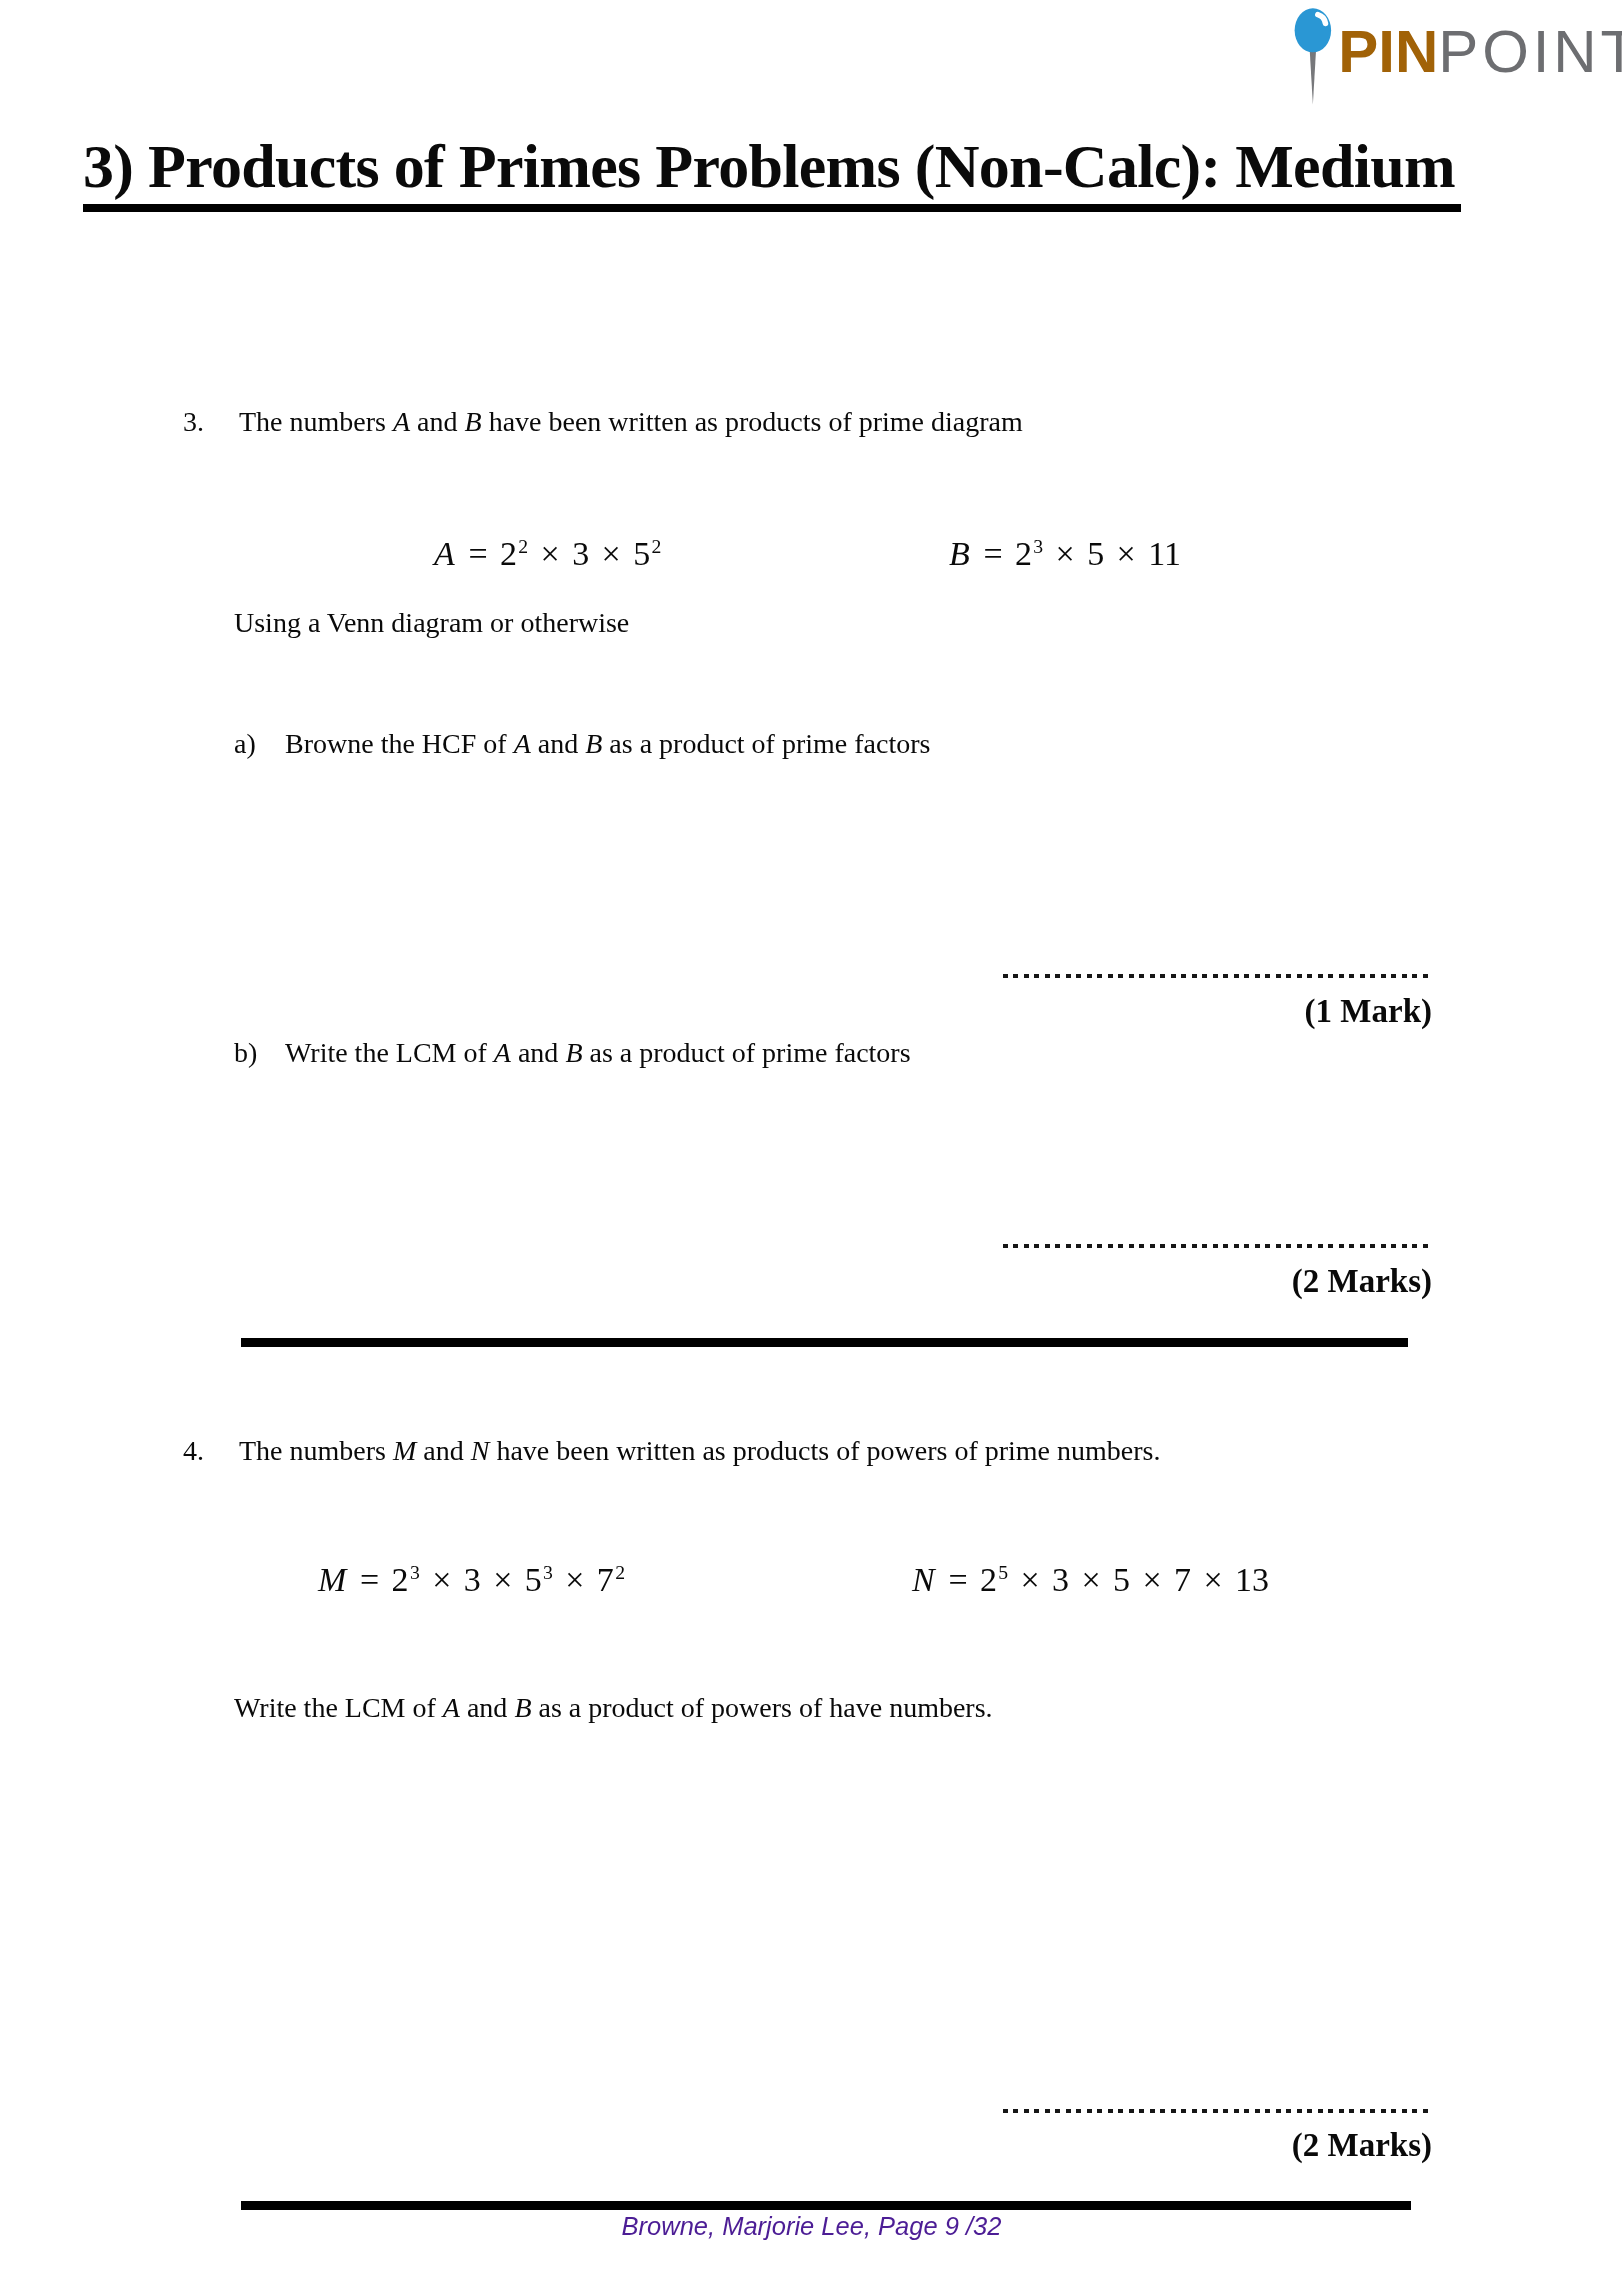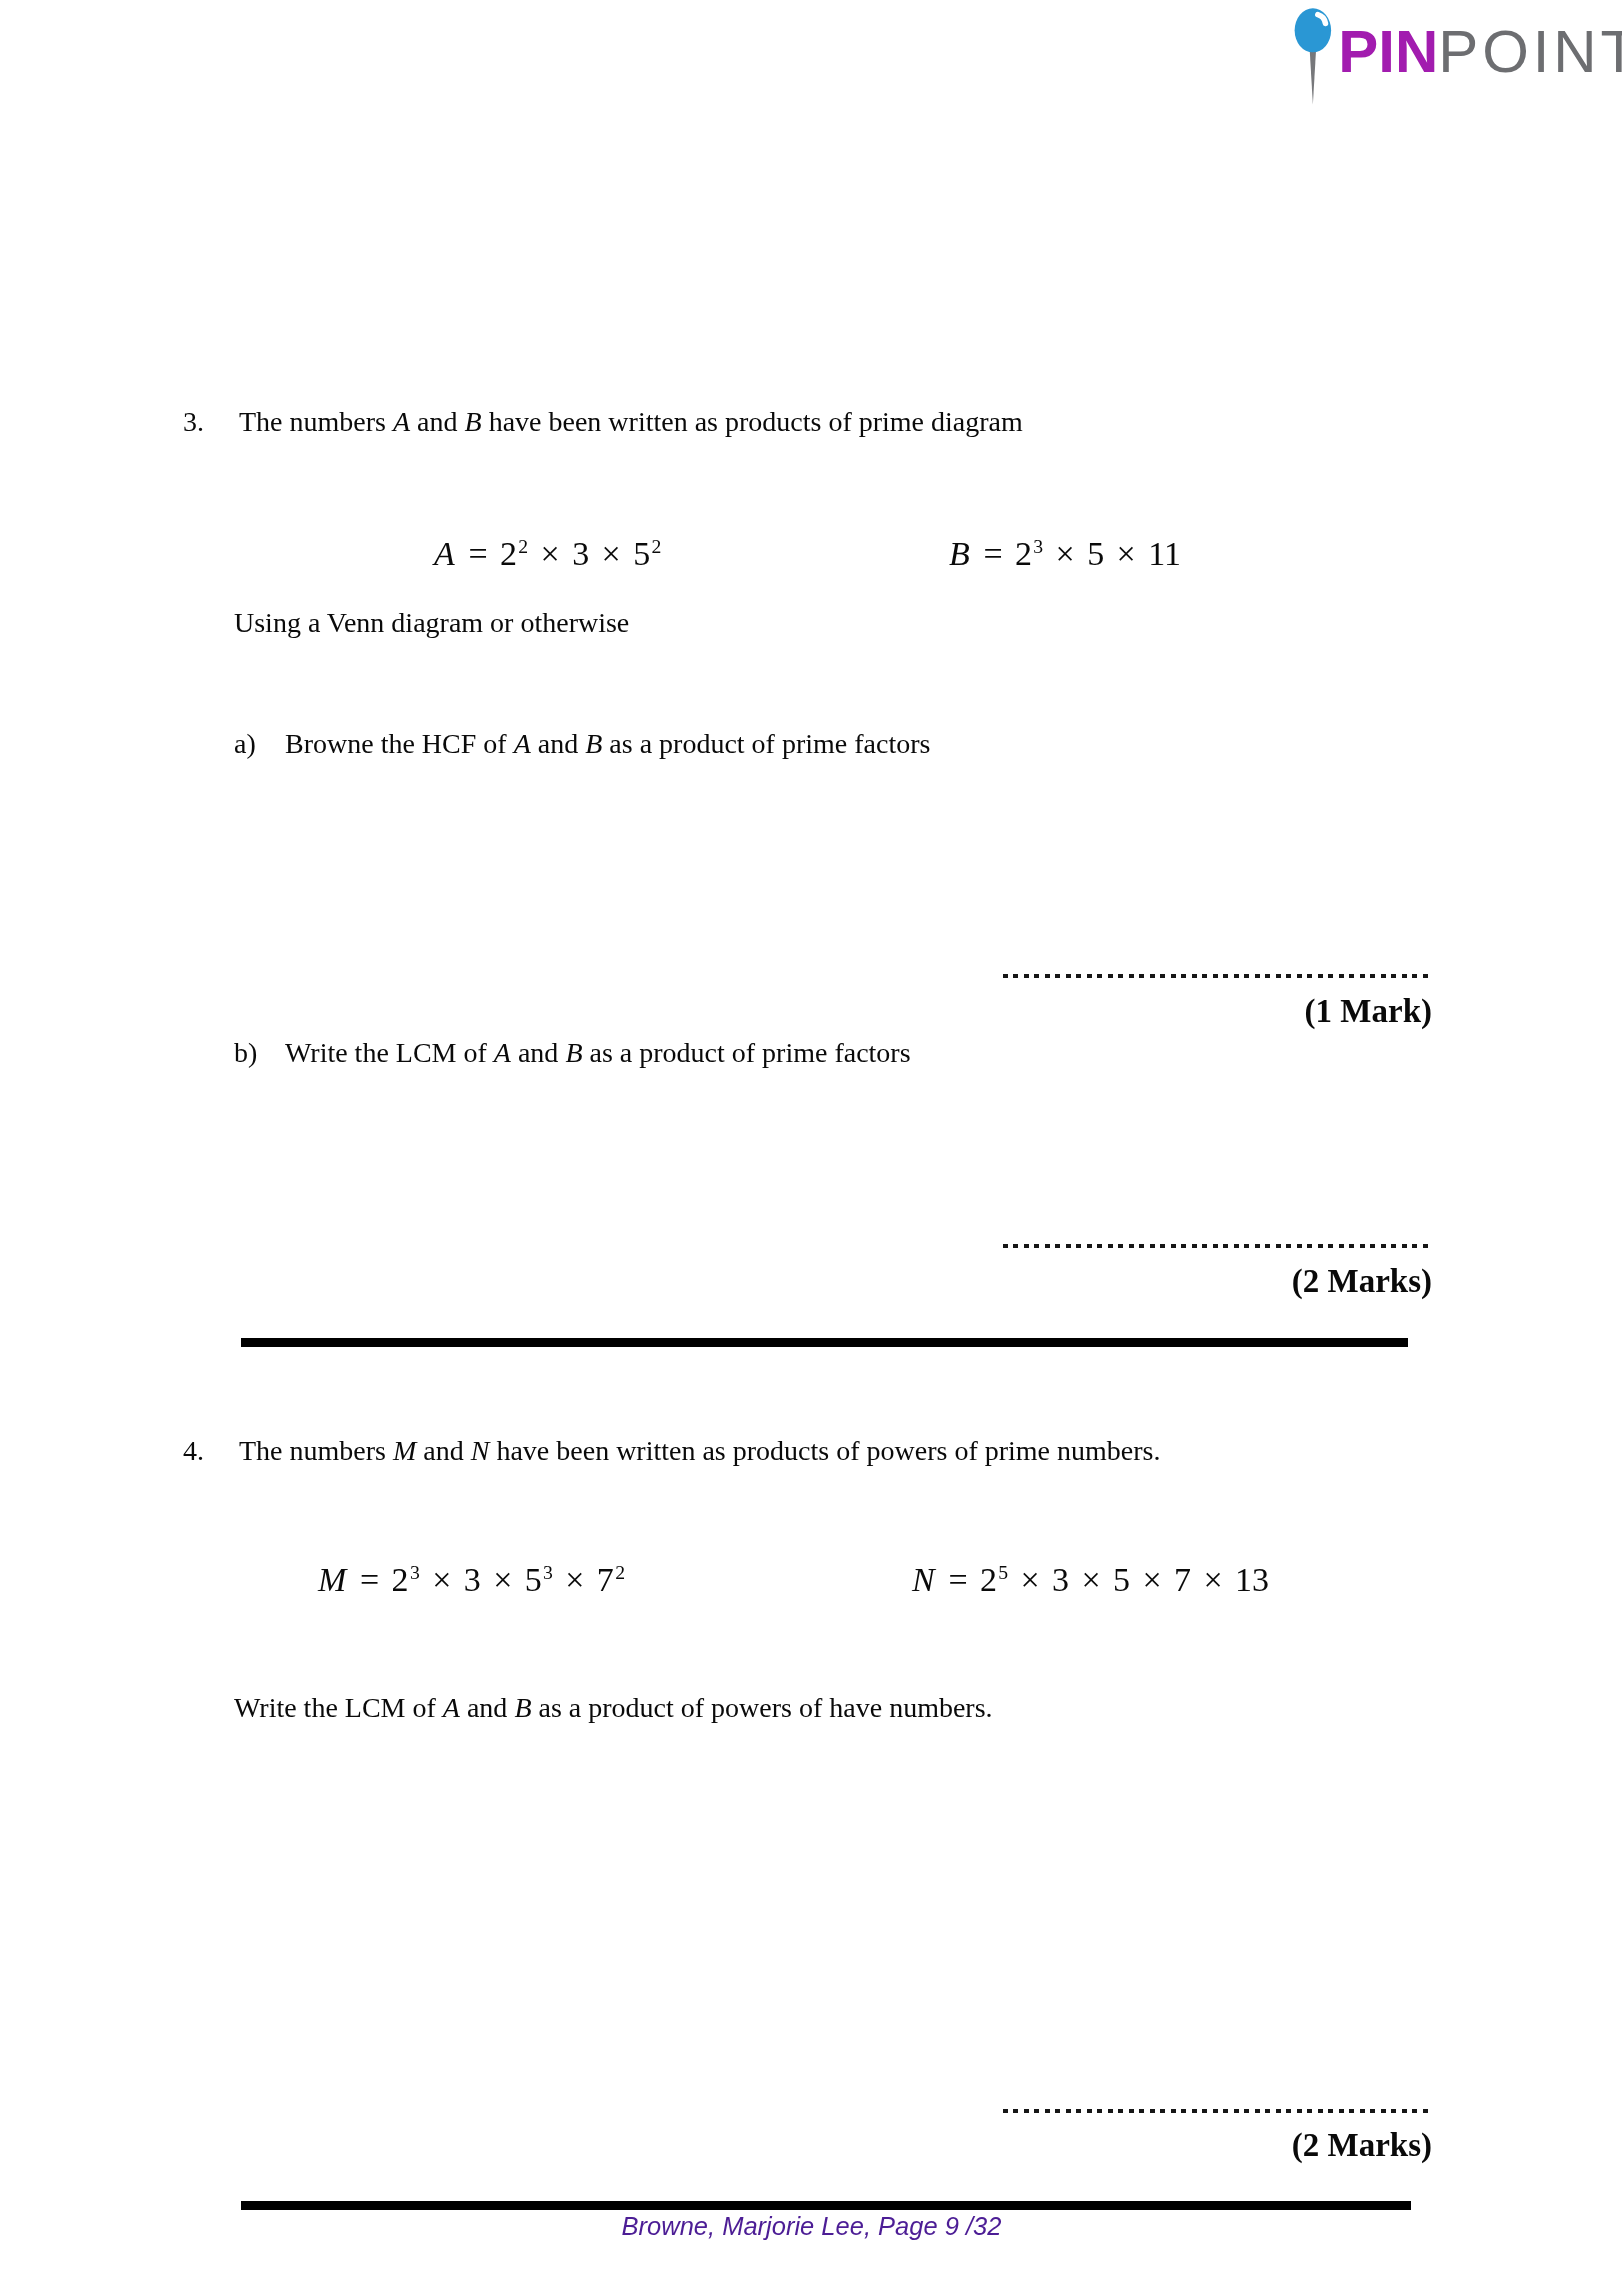--- a/index.html
+++ b/index.html
@@ -6,21 +6,21 @@
   .page{
     position:relative;width:1623px;height:2295px;background:#ffffff;
     font-family:"Liberation Serif",serif;color:#0a0a0a;overflow:hidden;
   }
   .abs{position:absolute;}
 
   
   .logo{top:3.9px;left:1294px;display:flex;align-items:flex-start;}
   .logo svg{width:39px;height:103px;display:block;margin-right:5.2px;}
   .logo-text{font-family:"Liberation Sans",sans-serif;font-size:60px;line-height:1;margin-top:18.3px;white-space:nowrap;}
-  .lt-pin{color:#a21caf;font-weight:bold;}
+  .lt-pin{color:#a16207;font-weight:bold;}
   .lt-point{color:#6d6e71;font-weight:normal;letter-spacing:3.9px;}
 
   
   .title{
     top:89px;left:83px;font-size:62px;line-height:1.15;letter-spacing:-0.7px;
     border-bottom:8.5px solid #000;padding-bottom:2.6px;padding-right:6.5px;white-space:nowrap;
   }
 
   
   .bodytext{font-size:28px;line-height:1.25;white-space:nowrap;}
@@ -72,20 +72,21 @@
 
   <div class="abs logo">
     <svg viewBox="0 0 62 160" aria-hidden="true">
       <polygon points="25,72 35,72 30,158" fill="#77787b"></polygon>
       <ellipse cx="30" cy="40" rx="29" ry="35" fill="#2a97d4"></ellipse>
       <path d="M38 15 a17 17 0 0 1 12 14" stroke="#ffffff" stroke-width="9" fill="none" stroke-linecap="round"></path>
     </svg>
     <div class="logo-text"><span class="lt-pin">PIN</span><span class="lt-point">POINT</span></div>
   </div>
 
+  <h1 class="abs title">3) Products of Primes Problems (Non-Calc): Medium</h1>
 
   <div class="abs bodytext q3-intro q-row">
     <span class="q-num">3.</span>
     <span><span>The numbers </span><i>A</i><span> and </span><i>B</i><span> have been written as products of prime diagram</span></span>
   </div>
 
   <div class="abs eq eq-a"><i>A</i> = 2<sup>2</sup> × 3 × 5<sup>2</sup></div>
   <div class="abs eq eq-b"><i>B</i> = 2<sup>3</sup> × 5 × 11</div>
 
   <div class="abs bodytext venn">Using a Venn diagram or otherwise</div>

